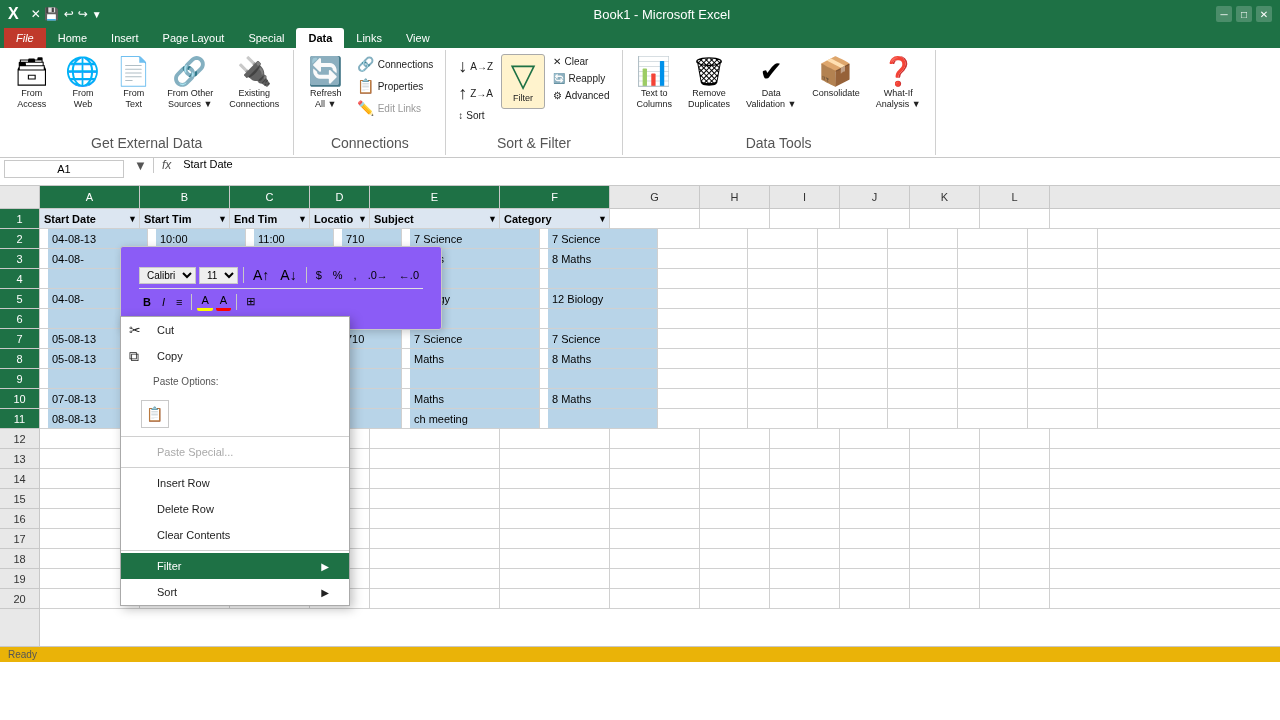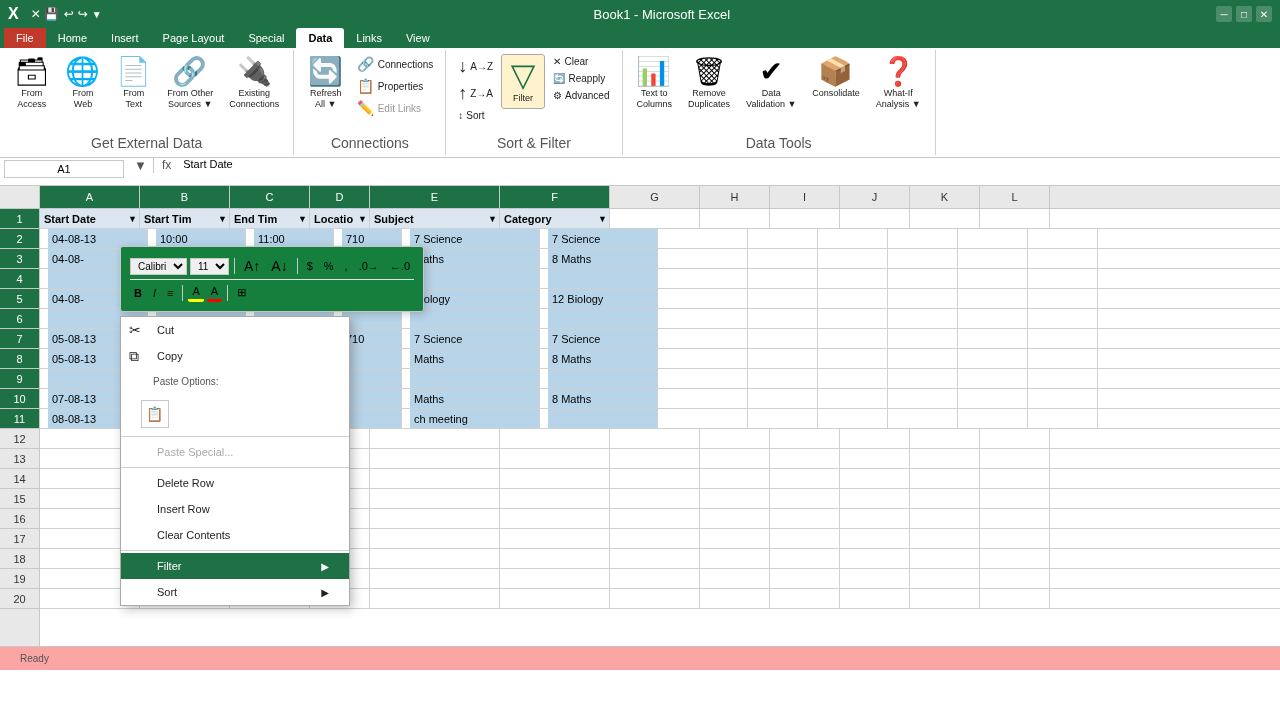--- a/index.html
+++ b/index.html
@@ -41,21 +41,21 @@
 
     .ribbon-btn-small { display: flex; align-items: center; gap: 3px; padding: 2px 4px; cursor: pointer; border-radius: 2px; font-size: 10px; color: #222; }
     .ribbon-btn-small .icon { font-size: 14px; }
 
     .ribbon-col { display: flex; flex-direction: column; gap: 2px; justify-content: center; }
 
     
     .formula-bar { display: flex; align-items: flex-start; border-bottom: 1px solid #c8c8c8; height: 28px; background: #fff; }
     .name-box { width: 120px; border: 1px solid #c8c8c8; margin: 2px 4px; padding: 2px 4px; font-size: 11px; text-align: center; }
     .formula-icon { padding: 0 6px; color: #555; font-size: 13px; border-right: 1px solid #c8c8c8; }
-    .fx-icon { padding: 0 8px; color: #555; font-size: 12px; }
+    .fx-icon { padding: 0 8px; font-style: italic; color: #555; font-size: 12px; }
     .formula-input { flex: 1; border: none; outline: none; font-size: 11px; padding: 0 4px; }
 
     
     .sheet-container { display: flex; flex-direction: column; height: calc(720px - 28px - 22px - 26px - 110px - 28px); overflow: hidden; position: relative; }
     .sheet-header { display: flex; background: #e8e8e8; border-bottom: 1px solid #c8c8c8; }
     .corner-cell { width: 40px; min-width: 40px; height: 22px; border-right: 1px solid #c8c8c8; background: #e8e8e8; }
     .col-header { display: flex; align-items: center; justify-content: center; height: 22px; border-right: 1px solid #c8c8c8; font-size: 11px; color: #333; font-weight: normal; cursor: pointer; }
     .col-header.selected { background: #1e7145; color: #fff; }
 
     .sheet-body { display: flex; flex: 1; overflow: hidden; }
@@ -80,25 +80,25 @@
     .cell-i { width: 70px; }
     .cell-j { width: 70px; }
     .cell-k { width: 70px; }
     .cell-l { width: 70px; }
 
     
     .mini-toolbar {
       position: absolute;
       top: 60px;
       left: 120px;
-      background: #15803d;
+      background: #8b5cf6;
       border: 1px solid #c8c8c8;
       border-radius: 3px;
       box-shadow: 2px 2px 8px rgba(0,0,0,0.2);
-      padding: 9px;
+      padding: 18px;
       z-index: 100;
     }
     .mini-toolbar-row1 { display: flex; align-items: center; gap: 3px; padding-bottom: 3px; border-bottom: 1px solid #e0e0e0; }
     .mini-toolbar-row2 { display: flex; align-items: center; gap: 3px; padding-top: 3px; }
     .mt-btn { padding: 2px 4px; border-radius: 2px; cursor: pointer; font-size: 11px; display: flex; align-items: center; }
     .mt-bold { font-weight: bold; }
     .mt-italic { font-style: italic; }
     .mt-select { border: 1px solid #c8c8c8; padding: 1px 3px; font-size: 10px; cursor: pointer; }
     .mt-divider { width: 1px; height: 16px; background: #c8c8c8; margin: 0 2px; }
 
@@ -117,21 +117,21 @@
     .ctx-item { padding: 7px 20px 7px 36px; cursor: pointer; display: flex; align-items: center; justify-content: space-between; position: relative; color: #222; }
     .ctx-item.active { background: #1e7145; color: #fff; }
     .ctx-item .ctx-icon { position: absolute; left: 8px; font-size: 14px; }
     .ctx-item .ctx-arrow { font-size: 10px; }
     .ctx-separator { height: 1px; background: #d0d0d0; margin: 2px 0; }
     .ctx-item.disabled { color: #aaa; cursor: default; }
     .ctx-paste-options { padding: 6px 20px; display: flex; align-items: center; gap: 6px; }
     .paste-icon-btn { width: 28px; height: 28px; border: 1px solid #c8c8c8; display: flex; align-items: center; justify-content: center; cursor: pointer; font-size: 14px; }
 
     
-    .status-bar { background: #fca5a5; border-top: 1px solid #c8c8c8; height: 24px; display: flex; align-items: center; padding: 0 20px; font-size: 10px; color: #555; }
+    .status-bar { background: #eab308; border-top: 1px solid #c8c8c8; height: 16px; display: flex; align-items: center; padding: 0 8px; font-size: 10px; color: #555; }
   </style>
 </head>
 <body>
 
 <div class="title-bar">
   <div class="title-bar-left">
     <span style="font-size:16px; color:#fff; font-weight:bold;">X</span>
 
     <div class="quick-access" style="background:transparent; height:auto;">
       <span class="qa-btn" style="font-size:12px;">✕</span>
@@ -143,21 +143,21 @@
   </div>
   <div class="title-bar-title">Book1 - Microsoft Excel</div>
   <div class="title-bar-controls">
     <span class="title-ctrl">─</span>
     <span class="title-ctrl">□</span>
     <span class="title-ctrl">✕</span>
   </div>
 </div>
 
 <div class="ribbon-tabs">
-  <div class="ribbon-tab" style="background:#c0392b; color:#fff; border-radius:0;">File</div>
+  <div class="ribbon-tab" style="background:#c0392b; color:#fff; border-radius:0;font-style:italic;">File</div>
   <div class="ribbon-tab">Home</div>
   <div class="ribbon-tab">Insert</div>
   <div class="ribbon-tab">Page Layout</div>
   <div class="ribbon-tab">Special</div>
   <div class="ribbon-tab active">Data</div>
   <div class="ribbon-tab">Links</div>
   <div class="ribbon-tab">View</div>
 </div>
 
 <div class="ribbon">
@@ -668,24 +668,24 @@
     </div>
     <div class="ctx-paste-options">
       <div class="paste-icon-btn">📋</div>
     </div>
     <div class="ctx-separator"></div>
     <div class="ctx-item disabled">
       <span>Paste Special...</span>
     </div>
     <div class="ctx-separator"></div>
     <div class="ctx-item">
+      <span>Insert Row</span>
+    </div>
+    <div class="ctx-item">
       <span>Delete Row</span>
-    </div>
-    <div class="ctx-item">
-      <span>Insert Row</span>
     </div>
     <div class="ctx-item">
       <span>Clear Contents</span>
     </div>
     <div class="ctx-separator"></div>
     <div class="ctx-item active">
       <span>Filter</span>
       <span class="ctx-arrow">▶</span>
     </div>
     <div class="ctx-item">

